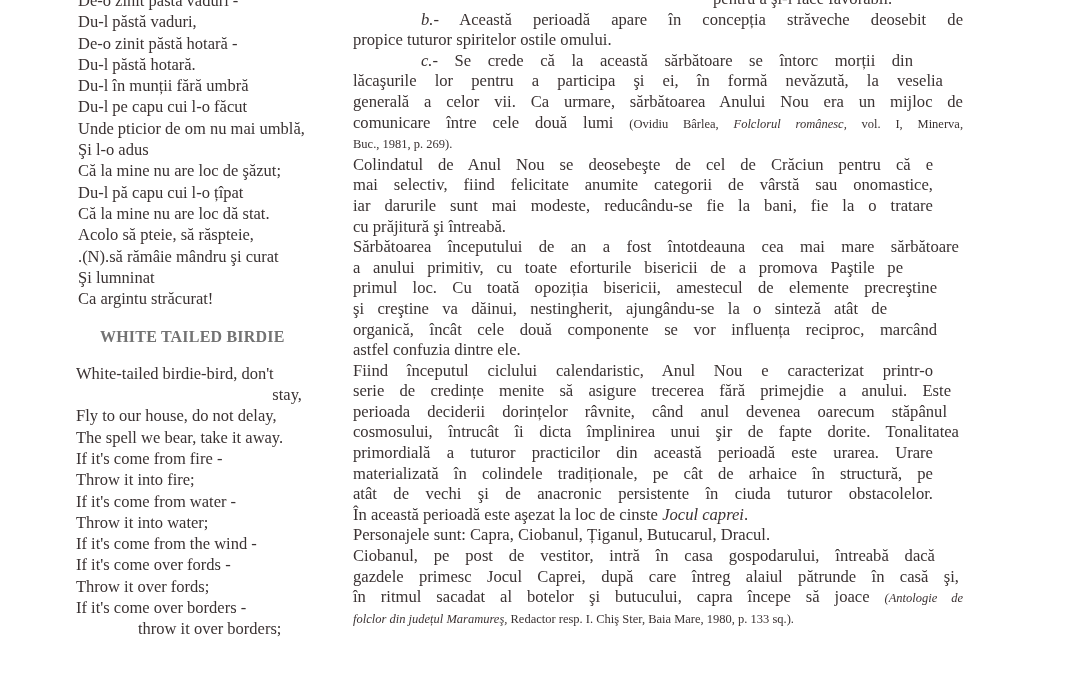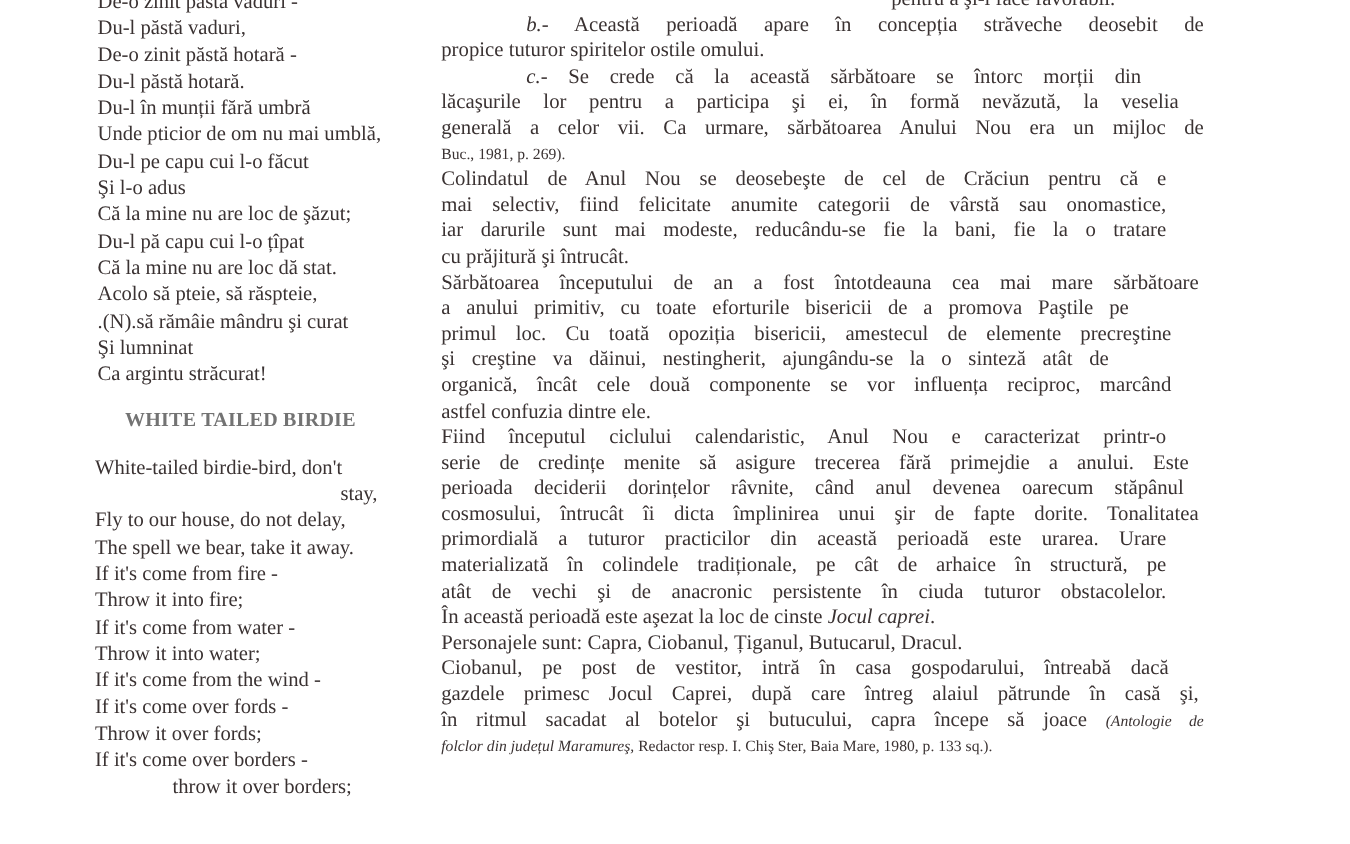--- a/index.html
+++ b/index.html
@@ -39,22 +39,22 @@
 
 <div class="page">
 
   <div class="left-col">
     <div>
       <div class="line">De-o zinit păstă vaduri -</div>
       <div class="line">Du-l păstă vaduri,</div>
       <div class="line">De-o zinit păstă hotară -</div>
       <div class="line">Du-l păstă hotară.</div>
       <div class="line">Du-l în munții fără umbră</div>
+      <div class="line">Du-l pe capu cui l-o făcut</div>
       <div class="line">Unde pticior de om nu mai umblă,</div>
-      <div class="line">Du-l pe capu cui l-o făcut</div>
       <div class="line">Şi l-o adus</div>
       <div class="line">Că la mine nu are loc de şăzut;</div>
       <div class="line">Du-l pă capu cui l-o țîpat</div>
       <div class="line">Că la mine nu are loc dă stat.</div>
       <div class="line">Acolo să pteie, să răspteie,</div>
       <div class="line">.(N).să rămâie mândru şi curat</div>
       <div class="line">Şi lumninat</div>
       <div class="line">Ca argintu străcurat!</div>
     </div>
 
@@ -82,28 +82,29 @@
 
     <div>
       <div class="rl ind"><span class="ital">b.-</span> <span>Această perioadă apare în concepția străveche deosebit de</span></div>
       <div class="rl last">propice tuturor spiritelor ostile omului.</div>
     </div>
 
     <div>
       <div class="rl ind last" style="padding-right:50px;text-align-last:justify"><span class="ital">c.-</span> <span>Se crede că la această sărbătoare se întorc morții din</span></div>
       <div class="rl" style="padding-right:20px">lăcaşurile lor pentru a participa şi ei, în formă nevăzută, la veselia</div>
       <div class="rl">generală a celor vii. Ca urmare, sărbătoarea Anului Nou era un mijloc de</div>
+      <div class="rl"><span>comunicare între cele două lumi</span> <span class="small"><span>(Ovidiu Bârlea, </span><span class="ital">Folclorul românesc,</span><span> vol. I, Minerva,</span></span></div>
       <div class="rl last small">Buc., 1981, p. 269).</div>
     </div>
 
     <div style="padding-right:30px">
       <div class="rl">Colindatul de Anul Nou se deosebeşte de cel de Crăciun pentru că e</div>
       <div class="rl">mai selectiv, fiind felicitate anumite categorii de vârstă sau onomastice,</div>
       <div class="rl">iar darurile sunt mai modeste, reducându-se fie la bani, fie la o tratare</div>
-      <div class="rl last">cu prăjitură şi întrucât.</div>
+      <div class="rl last">cu prăjitură şi întreabă.</div>
     </div>
 
     <div>
       <div class="rl" style="padding-right:4px">Sărbătoarea începutului de an a fost întotdeauna cea mai mare sărbătoare</div>
       <div class="rl" style="padding-right:60px">a anului primitiv, cu toate eforturile bisericii de a promova Paştile pe</div>
       <div class="rl" style="padding-right:26px">primul loc. Cu toată opoziția bisericii, amestecul de elemente precreştine</div>
       <div class="rl" style="padding-right:76px">şi creştine va dăinui, nestingherit, ajungându-se la o sinteză atât de</div>
       <div class="rl" style="padding-right:26px">organică, încât cele două componente se vor influența reciproc, marcând</div>
       <div class="rl last">astfel confuzia dintre ele.</div>
     </div>

